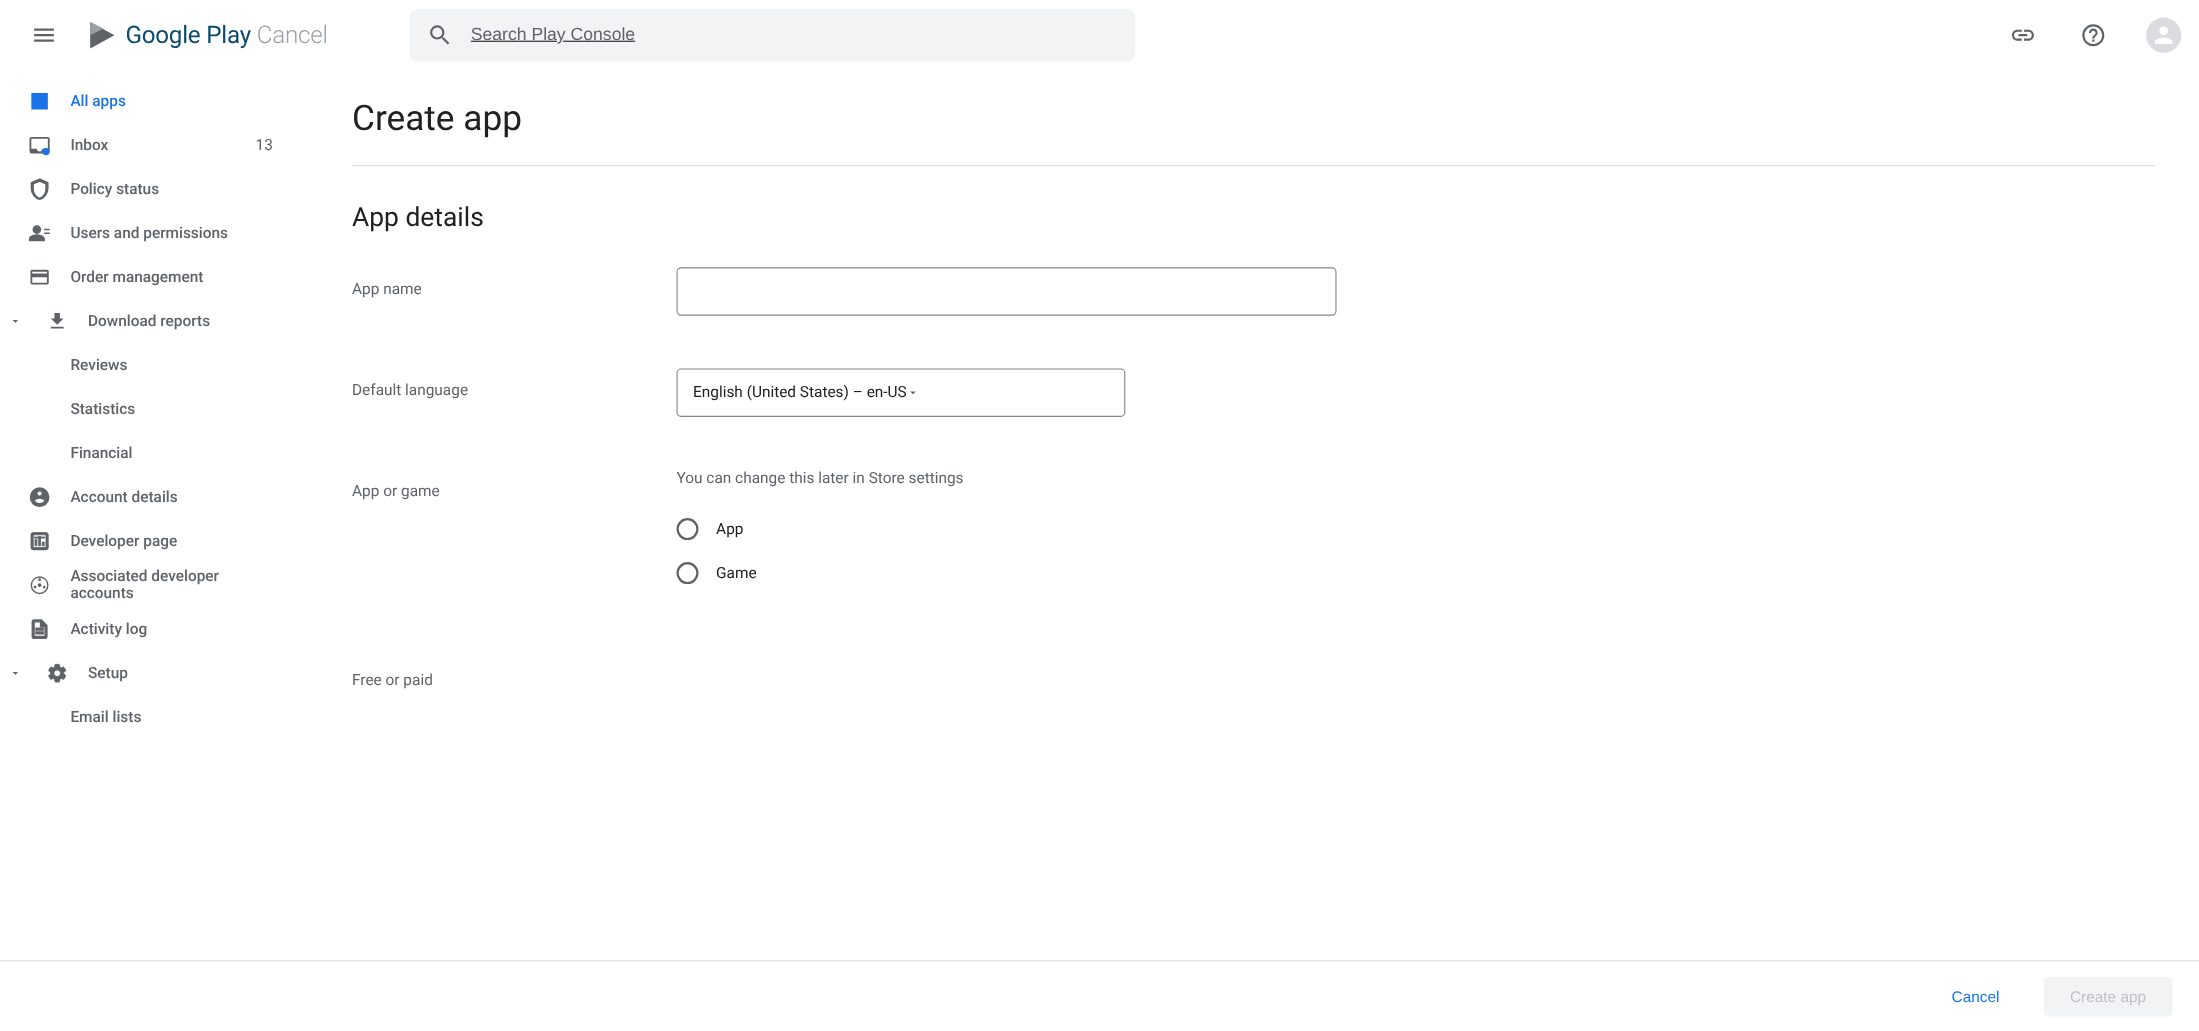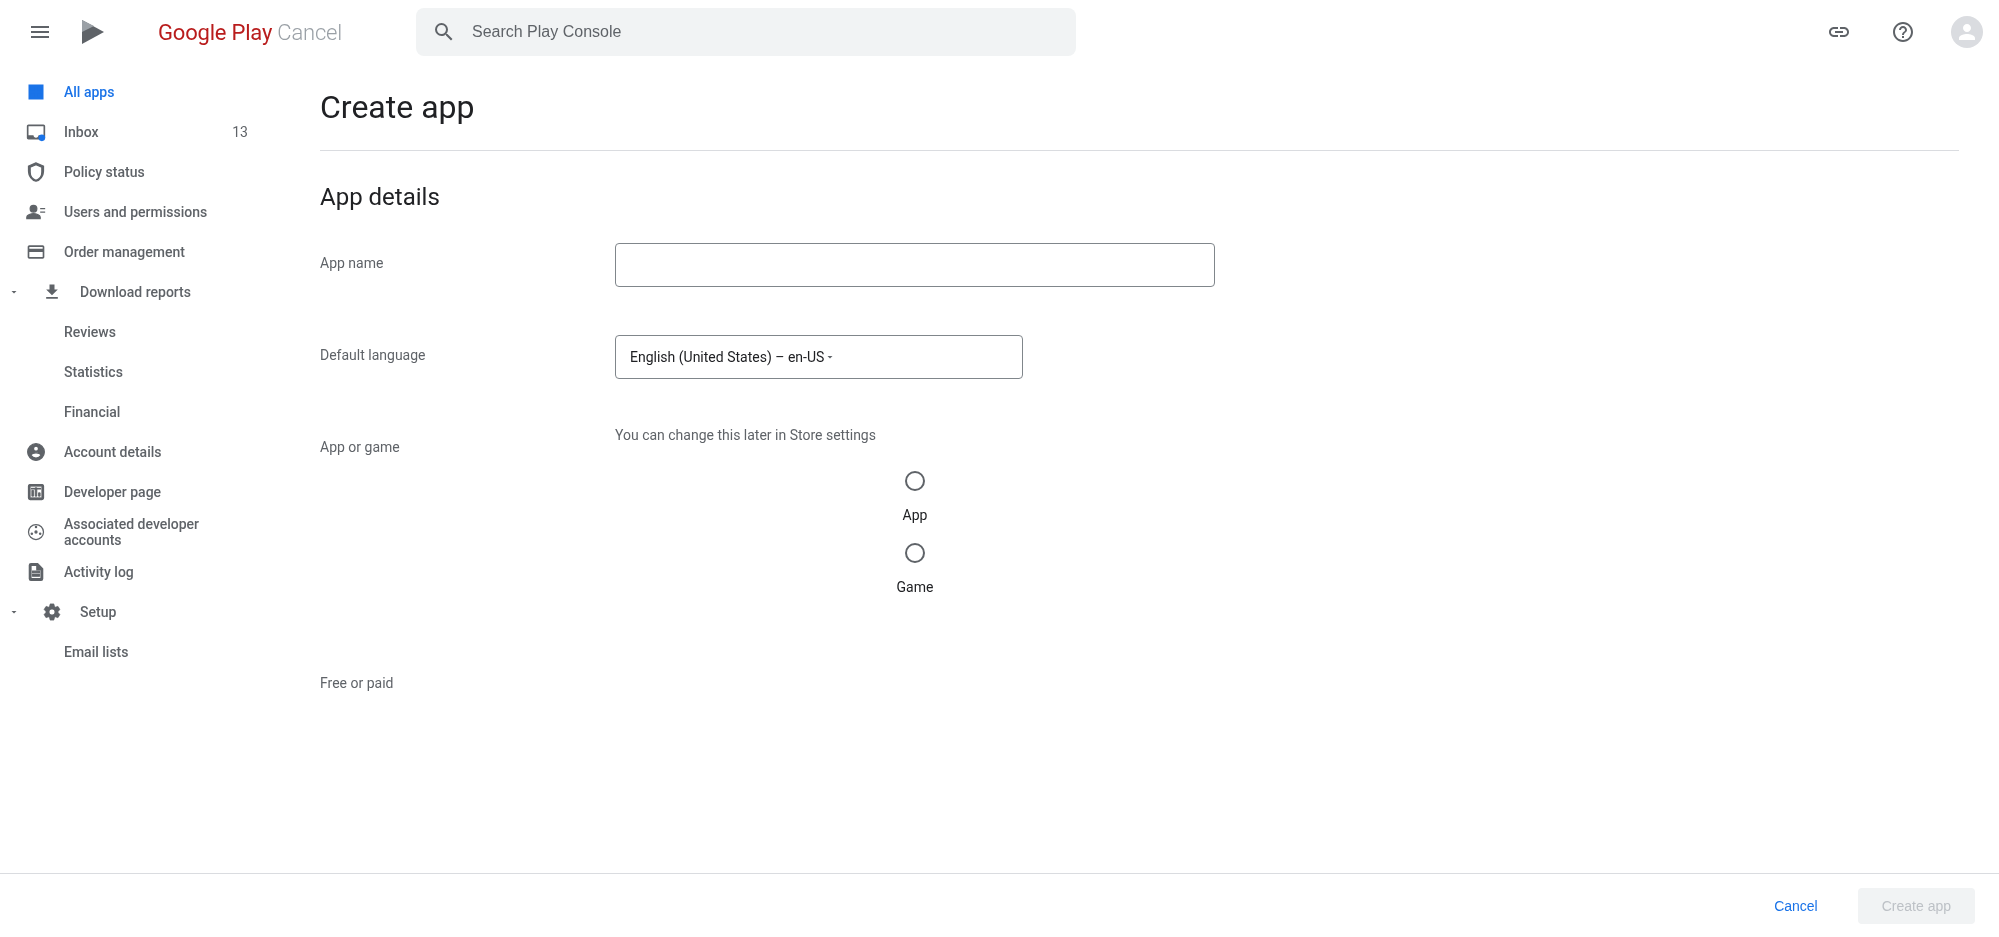--- a/index.html
+++ b/index.html
@@ -46,37 +46,37 @@
     .logo-triangle {
       width: 26px;
       height: 28px;
     }
     .logo-text {
       font-size: 22px;
       color: #5f6368;
       letter-spacing: -0.2px;
     }
     .logo-text .play {
-      color: #b91c1c;
-      margin-left: 44px;
+      color: #0c4a6e;
     }
     .logo-text .console {
       color: #9aa0a6;
       font-weight: 300;
     }
     .search-box {
       margin-left: 58px;
       background: #f1f3f4;
       border-radius: 8px;
       height: 48px;
       width: 660px;
       display: flex;
       align-items: center;
       padding: 0 16px;
       gap: 16px;
+      text-decoration: underline;
     }
     .search-input {
       border: none;
       background: transparent;
       outline: none;
       font-size: 16px;
       color: #5f6368;
       flex: 1;
     }
     .search-input::placeholder {
@@ -244,21 +244,20 @@
       font-size: 14px;
       color: #5f6368;
       margin-bottom: 28px;
     }
     .radio-item {
       display: flex;
       align-items: center;
       gap: 16px;
       margin-bottom: 20px;
       cursor: pointer;
-      flex-direction: column;
     }
     .radio-circle {
       width: 20px;
       height: 20px;
       border: 2px solid #5f6368;
       border-radius: 50%;
     }
     .radio-label {
       font-size: 14px;
       color: #202124;

